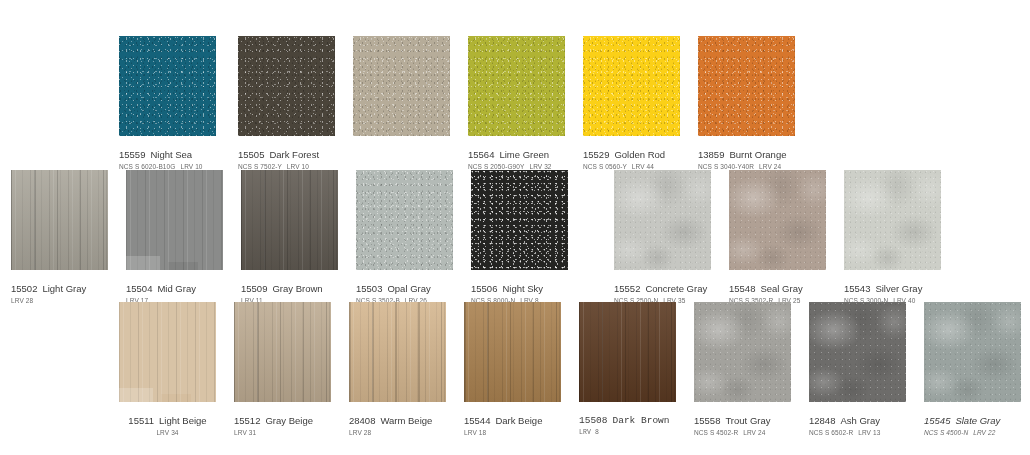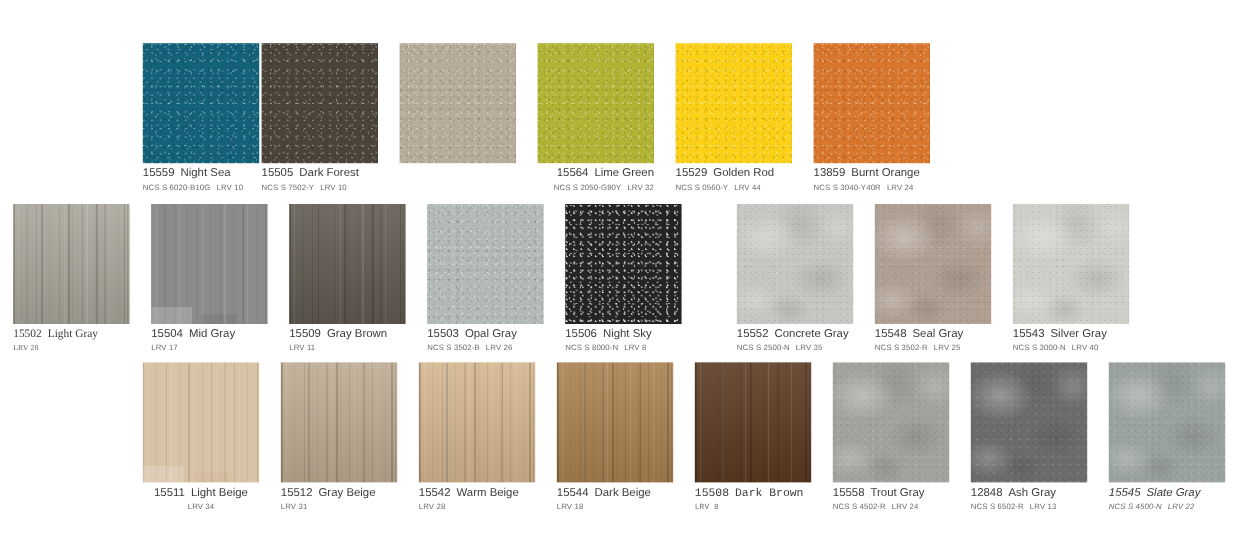--- a/index.html
+++ b/index.html
@@ -88,21 +88,21 @@
   }
   .tex-concrete::before{
     content:"";position:absolute;inset:0;
     background-image:
       radial-gradient(circle at 33% 41%, rgba(0,0,0,.10) 0 .5px, transparent .6px),
       radial-gradient(circle at 76% 18%, rgba(255,255,255,.30) 0 .5px, transparent .6px),
       radial-gradient(circle at 14% 66%, rgba(0,0,0,.08) 0 .5px, transparent .6px);
     background-size:5px 5px,7px 7px,6px 6px;
   }
 
-  .caption{padding-top:3px;width:97px;}
+  .caption{padding-top:13px;width:97px;}
   .cap-line1{
     font-size:9.5px;color:#3b3b3b;white-space:nowrap;line-height:12px;
   }
   .cap-code{margin-right:5px;}
   .cap-line2{
     font-size:6.5px;color:#6a6a6a;white-space:nowrap;line-height:10px;
     margin-top:1px;letter-spacing:.1px;
   }
   .cap-ncs{margin-right:5px;}
 </style>
@@ -111,31 +111,31 @@
 
 <div class="board" style="background: rgb(255, 255, 255);">
     <div class="row" style="top: 36px; padding-left: 119px;">
       <div class="cell" style="margin-left: 0px;">
         <div class="swatch tex-speckle" style="background-color: rgb(20, 98, 122);"></div>
         <div class="caption">
           <div class="cap-line1"><span class="cap-code">15559</span><span class="cap-name">Night Sea</span></div>
           <div class="cap-line2"><span class="cap-ncs">NCS S 6020-B10G</span><span class="cap-lrv">LRV 10</span></div>
         </div>
       </div>
-      <div class="cell" style="margin-left: 2px;">
+      <div class="cell" style="margin-left: 22px;">
         <div class="swatch tex-speckle" style="background-color: rgb(74, 68, 58);"></div>
         <div class="caption">
           <div class="cap-line1"><span class="cap-code">15505</span><span class="cap-name">Dark Forest</span></div>
           <div class="cap-line2"><span class="cap-ncs">NCS S 7502-Y</span><span class="cap-lrv">LRV 10</span></div>
         </div>
       </div>
       <div class="cell" style="margin-left: 18px;">
         <div class="swatch tex-speckle" style="background-color: rgb(182, 172, 153);"></div>
       </div>
-      <div class="cell" style="margin-left: 18px; text-align: right;">
+      <div class="cell" style="margin-left: 18px;">
         <div class="swatch tex-speckle" style="background-color: rgb(176, 179, 52);"></div>
         <div class="caption">
           <div class="cap-line1"><span class="cap-code">15564</span><span class="cap-name">Lime Green</span></div>
           <div class="cap-line2"><span class="cap-ncs">NCS S 2050-G90Y</span><span class="cap-lrv">LRV 32</span></div>
         </div>
       </div>
       <div class="cell" style="margin-left: 18px;">
         <div class="swatch tex-speckle" style="background-color: rgb(251, 208, 23);"></div>
         <div class="caption">
           <div class="cap-line1"><span class="cap-code">15529</span><span class="cap-name">Golden Rod</span></div>
@@ -144,21 +144,21 @@
       </div>
       <div class="cell" style="margin-left: 18px;">
         <div class="swatch tex-speckle" style="background-color: rgb(215, 118, 44);"></div>
         <div class="caption">
           <div class="cap-line1"><span class="cap-code">13859</span><span class="cap-name">Burnt Orange</span></div>
           <div class="cap-line2"><span class="cap-ncs">NCS S 3040-Y40R</span><span class="cap-lrv">LRV 24</span></div>
         </div>
       </div>
     </div>
     <div class="row" style="top: 170px; padding-left: 11px;">
-      <div class="cell" style="margin-left: 0px; font-family: Liberation Serif, serif;">
+      <div class="cell" style="margin-left: 0px;">
         <div class="swatch tex-wood" style="background-color: rgb(169, 165, 154);"></div>
         <div class="caption">
           <div class="cap-line1"><span class="cap-code">15502</span><span class="cap-name">Light Gray</span></div>
           <div class="cap-line2"><span class="cap-lrv">LRV 28</span></div>
         </div>
       </div>
       <div class="cell" style="margin-left: 18px;">
         <div class="swatch tex-wood tex-plank" style="background-color: rgb(138, 139, 138);"></div>
         <div class="caption">
           <div class="cap-line1"><span class="cap-code">15504</span><span class="cap-name">Mid Gray</span></div>
@@ -219,21 +219,21 @@
       <div class="cell" style="margin-left: 18px;">
         <div class="swatch tex-wood" style="background-color: rgb(189, 171, 146);"></div>
         <div class="caption">
           <div class="cap-line1"><span class="cap-code">15512</span><span class="cap-name">Gray Beige</span></div>
           <div class="cap-line2"><span class="cap-lrv">LRV 31</span></div>
         </div>
       </div>
       <div class="cell" style="margin-left: 18px;">
         <div class="swatch tex-wood" style="background-color: rgb(212, 182, 143);"></div>
         <div class="caption">
-          <div class="cap-line1"><span class="cap-code">15542</span><span class="cap-name">Warm Beige</span></div>
+          <div class="cap-line1"><span class="cap-code">28408</span><span class="cap-name">Warm Beige</span></div>
           <div class="cap-line2"><span class="cap-lrv">LRV 28</span></div>
         </div>
       </div>
       <div class="cell" style="margin-left: 18px;">
         <div class="swatch tex-wood" style="background-color: rgb(169, 129, 80);"></div>
         <div class="caption">
           <div class="cap-line1"><span class="cap-code">15544</span><span class="cap-name">Dark Beige</span></div>
           <div class="cap-line2"><span class="cap-lrv">LRV 18</span></div>
         </div>
       </div>

